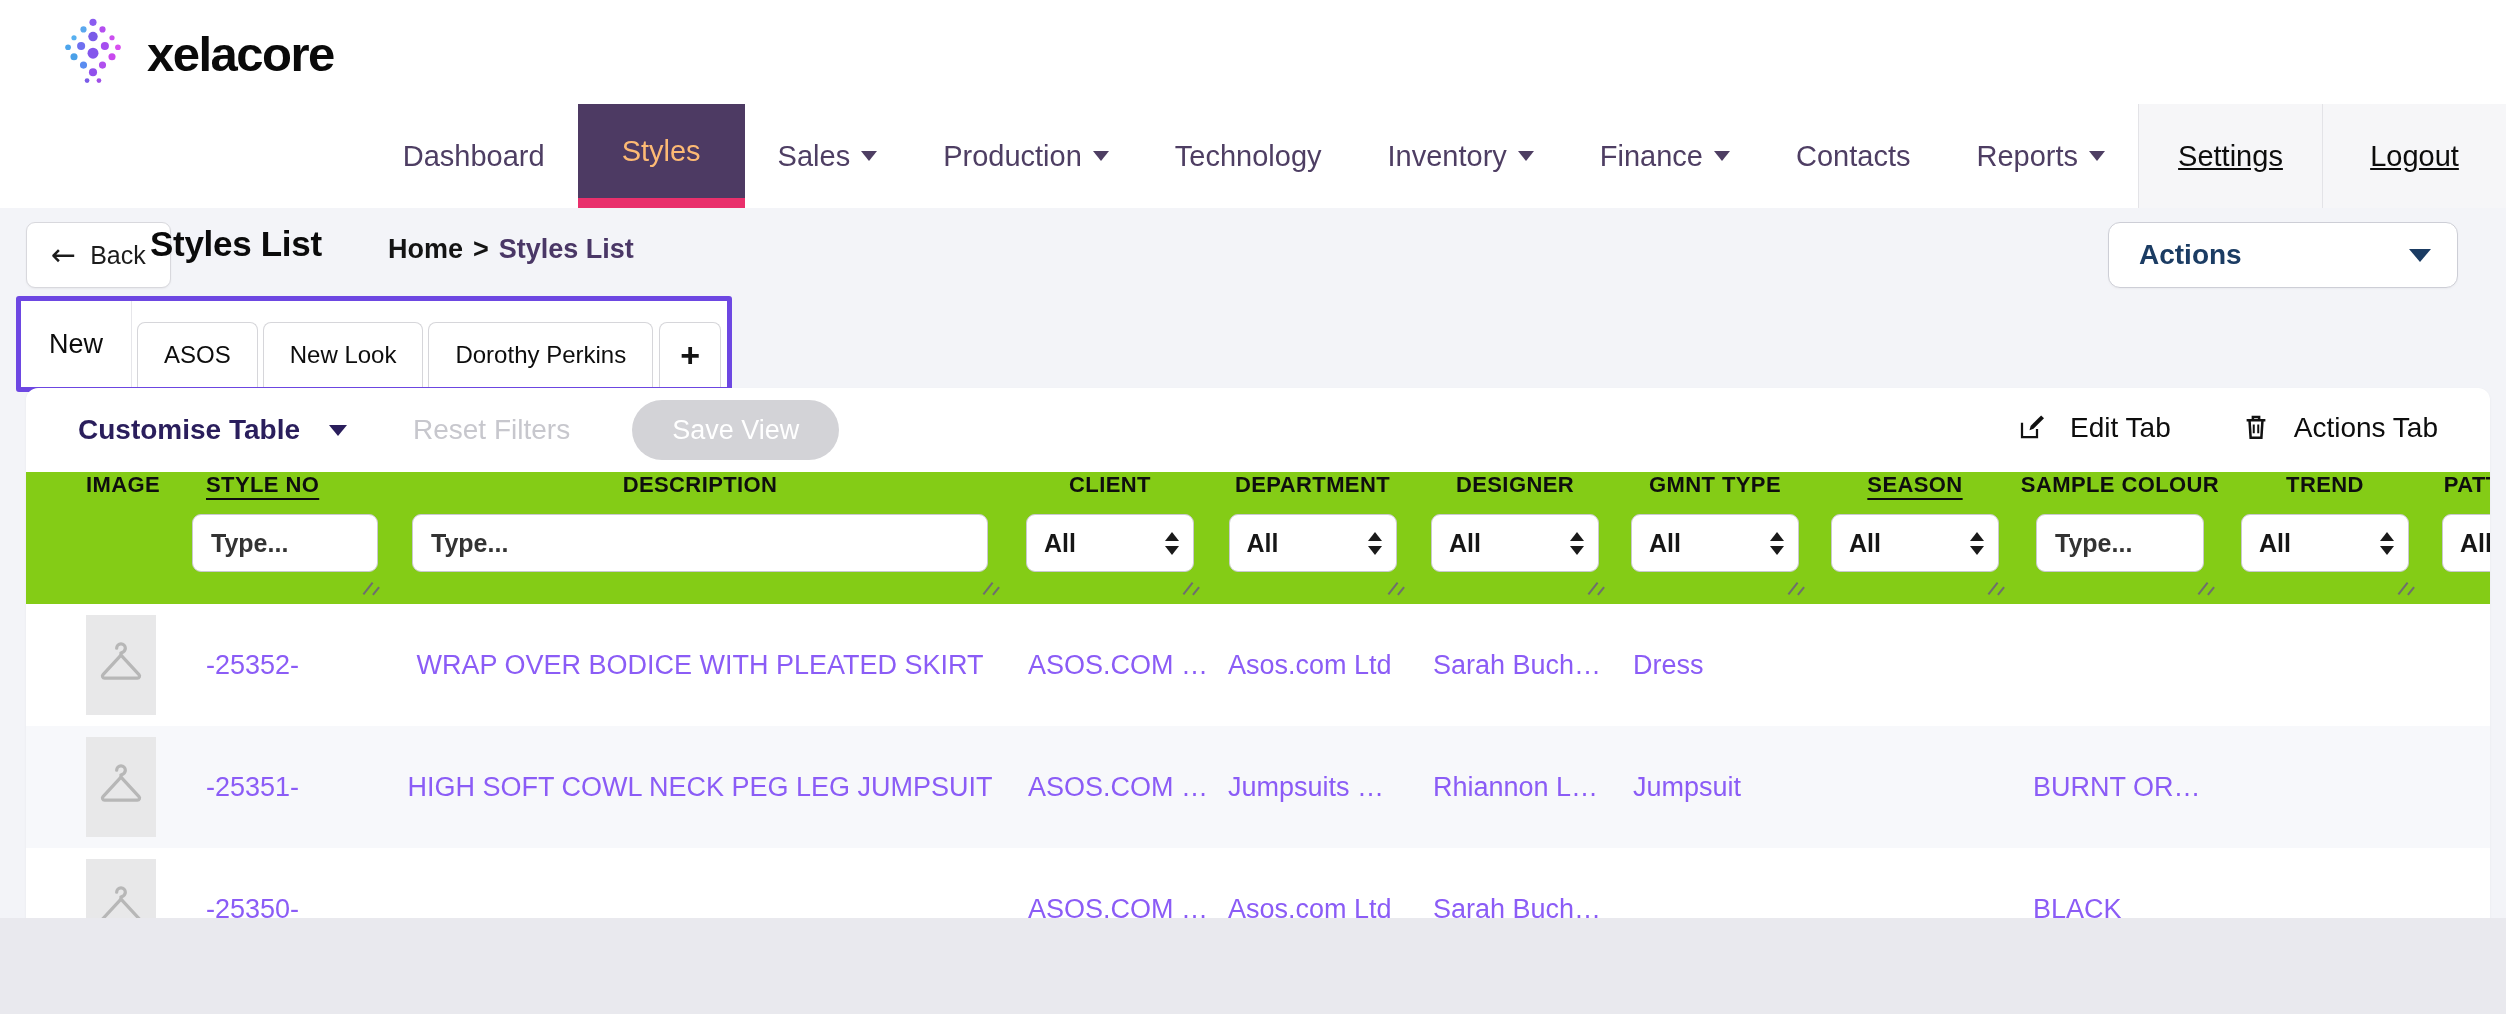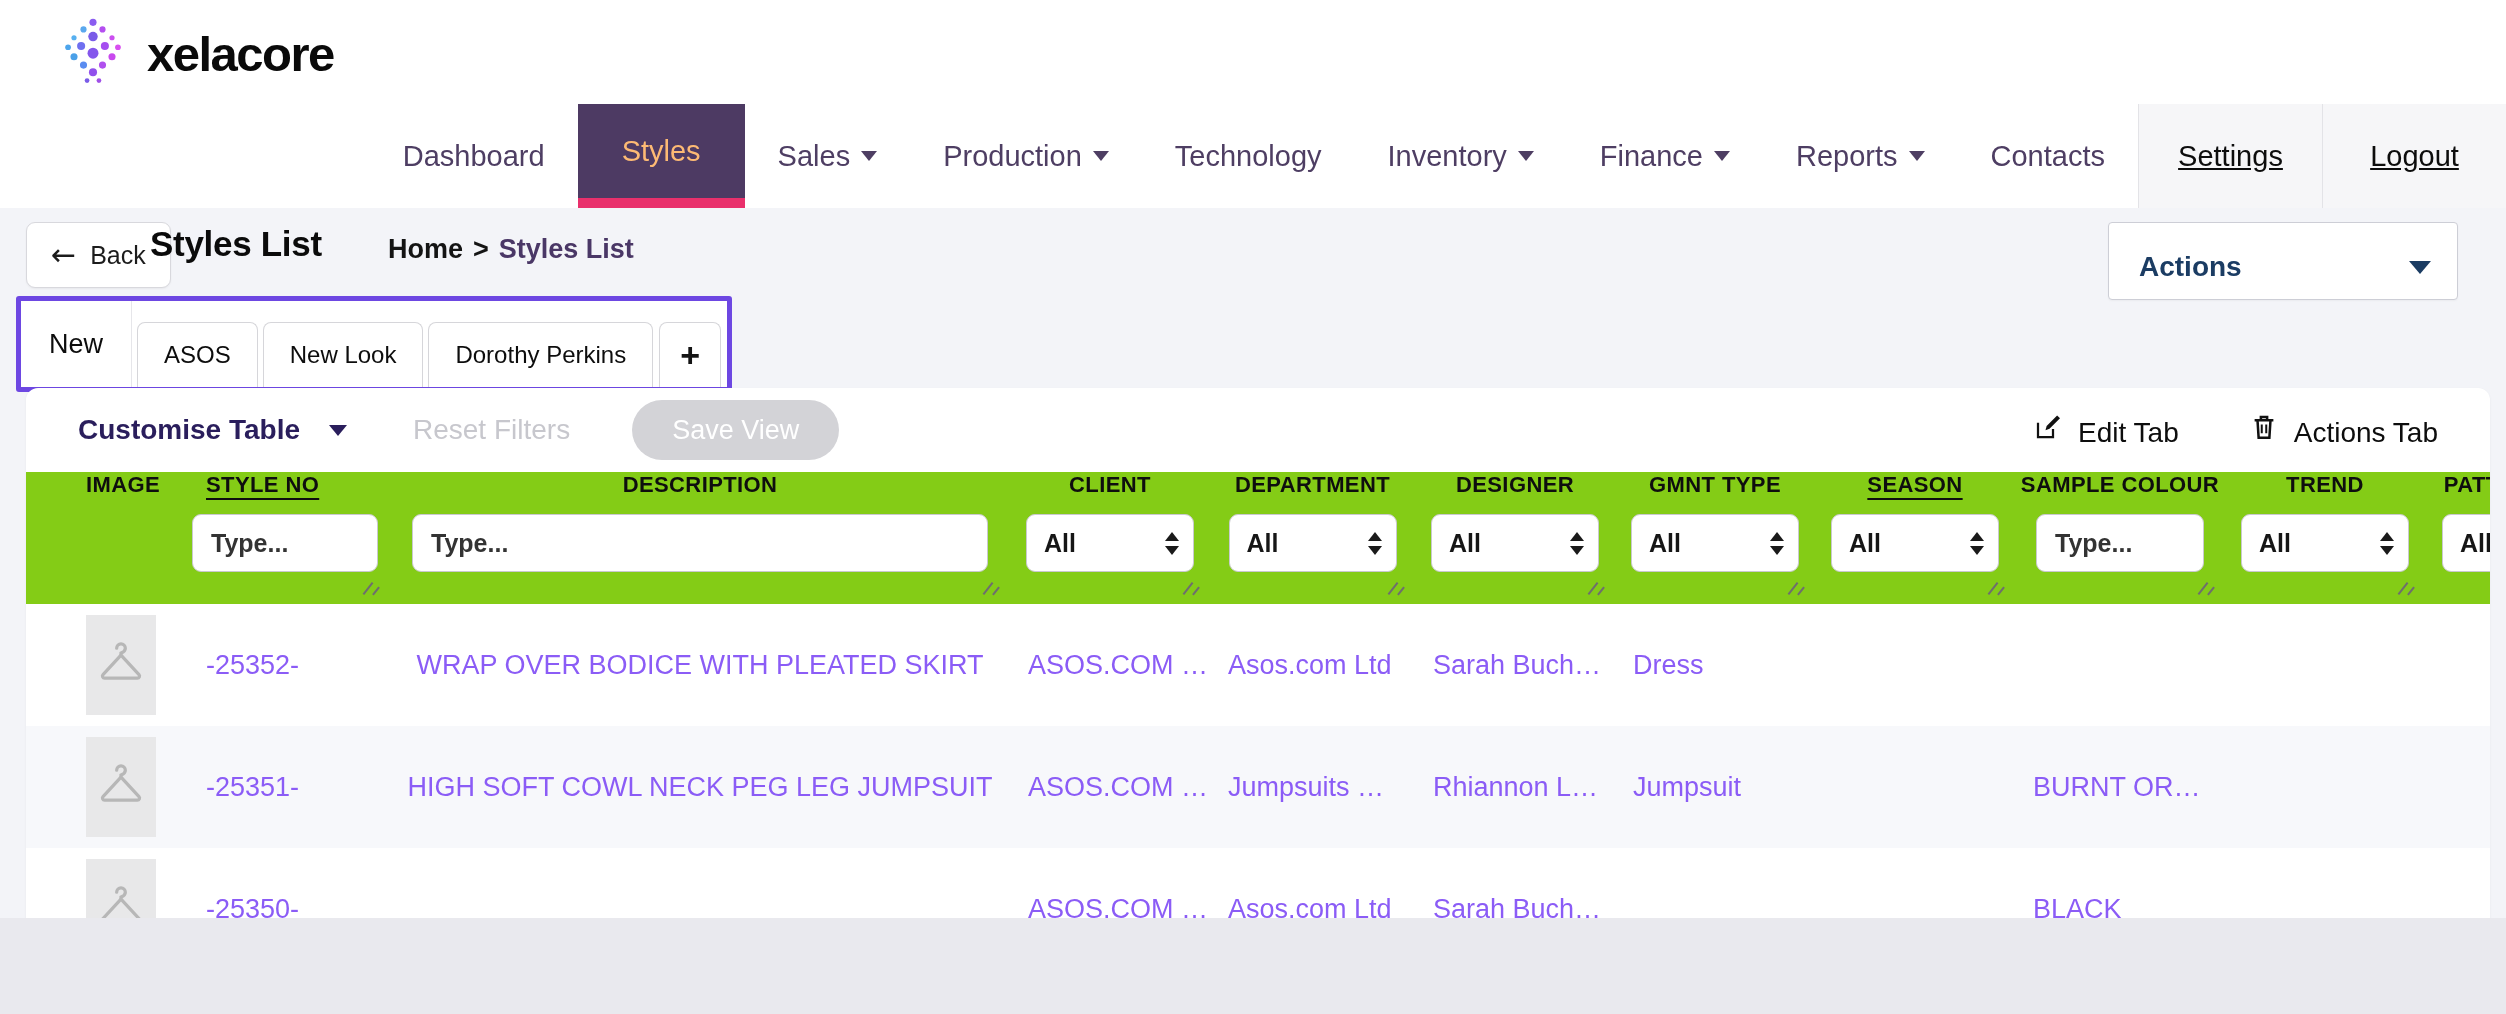--- a/index.html
+++ b/index.html
@@ -22,21 +22,21 @@
   .back-btn{position:absolute;left:26px;top:222px;height:64px;padding:0 24px;background:#fff;border:1px solid #d8d8dd;
             border-radius:9px;display:flex;align-items:center;gap:14px;font-size:25px;color:#1c1c1c;cursor:pointer;
             box-shadow:0 1px 2px rgba(0,0,0,.05);}
   .back-arrow{font-family:"DejaVu Sans",sans-serif;font-size:30px;line-height:1;}
   .page-title{position:absolute;left:150px;top:224px;font-size:35px;font-weight:700;color:#0b0b0b;letter-spacing:-.3px;}
   .breadcrumb{position:absolute;left:388px;top:234px;font-size:27px;display:flex;gap:10px;align-items:baseline;}
   .breadcrumb .home{color:#141414;font-weight:600;}
   .breadcrumb .sep{color:#141414;font-weight:600;}
   .breadcrumb .current{color:#4a3766;font-weight:700;}
   .actions-btn{position:absolute;right:48px;top:222px;width:292px;height:64px;background:#fff;border:1px solid #cdced6;
-               border-radius:4px;display:flex;align-items:center;justify-content:space-between;padding:12px 26px 0 30px;
+               border-radius:12px;display:flex;align-items:center;justify-content:space-between;padding:0 26px 0 30px;
                font-size:28px;color:#1b3c63;font-weight:600;cursor:pointer;box-shadow:0 1px 2px rgba(0,0,0,.04);}
   .actions-btn .caret{width:0;height:0;border-left:11px solid transparent;border-right:11px solid transparent;border-top:13px solid #1b3c63;}
 
   
   .tabbox{position:absolute;left:16px;top:296px;width:706px;height:86px;border:5px solid #6d47e2;border-radius:3px;
           background:#fff;display:flex;align-items:flex-end;}
   .tab-active{align-self:stretch;width:110px;display:flex;align-items:center;justify-content:center;font-size:27px;
               color:#0d0d0d;background:#fff;border-right:1px solid #e6e6ea;cursor:pointer;}
   .tab-small{height:64px;padding:0 26px;display:flex;align-items:center;justify-content:center;font-size:24px;color:#0d0d0d;
              background:#fff;border:1px solid #d6d6da;border-bottom:none;border-radius:8px 8px 0 0;margin-left:5px;cursor:pointer;white-space:nowrap;}
@@ -46,21 +46,21 @@
   
   .card{position:absolute;left:26px;top:388px;width:2464px;height:626px;background:#fff;border-radius:12px 12px 0 0;
         overflow:hidden;box-shadow:0 1px 3px rgba(0,0,0,.05);}
   .toolbar{height:84px;display:flex;align-items:center;padding:0 52px;}
   .customise{display:flex;align-items:center;gap:29px;font-size:28px;font-weight:700;color:#2a1e5c;cursor:pointer;}
   .customise .caret{width:0;height:0;border-left:9px solid transparent;border-right:9px solid transparent;border-top:11px solid #2a1e5c;}
   .reset{margin-left:66px;font-size:28px;color:#c7c7cd;cursor:pointer;}
   .save{margin-left:62px;height:60px;padding:0 40px;border-radius:30px;background:#d3d3d7;color:#fff;font-size:27px;
         display:flex;align-items:center;cursor:pointer;}
   .tb-spacer{flex:1;}
-  .tbtn{display:flex;align-items:flex-end;gap:15px;font-size:28px;color:#0d0d0d;margin-left:70px;cursor:pointer;}
+  .tbtn{display:flex;align-items:flex-start;gap:23px;font-size:28px;color:#0d0d0d;margin-left:70px;cursor:pointer;}
 
   
   .cols{display:grid;grid-template-columns:120px 210px 620px 200px 205px 200px 200px 200px 210px 200px 141px;
         align-items:center;padding-left:34px;}
   .thead{background:#84cc16;}
   .hl{font-size:22px;font-weight:700;letter-spacing:.4px;color:#0e0e0e;text-align:center;white-space:nowrap;cursor:pointer;}
   .hl.al{text-align:left;padding-left:26px;}
   .hl .u{text-decoration:underline;text-decoration-thickness:2px;text-underline-offset:6px;}
   .filters{margin-top:14px;height:62px;}
   .flt{height:58px;border:1px solid #c9c9cf;border-radius:9px;background:#fff;font-family:inherit;font-size:25px;
@@ -138,25 +138,25 @@
           </div>
           <div class="nav-item">
             <span>Inventory</span>
             <span class="caret"></span>
           </div>
           <div class="nav-item">
             <span>Finance</span>
             <span class="caret"></span>
           </div>
           <div class="nav-item">
+            <span>Contacts</span>
+          </div>
+          <div class="nav-item">
             <span>Reports</span>
             <span class="caret"></span>
-          </div>
-          <div class="nav-item">
-            <span>Contacts</span>
           </div>
         </div>
       <div class="nav-cell">
         <span>Settings</span>
       </div>
       <div class="nav-cell">
         <span>Logout</span>
       </div>
     </div>
   </div>

